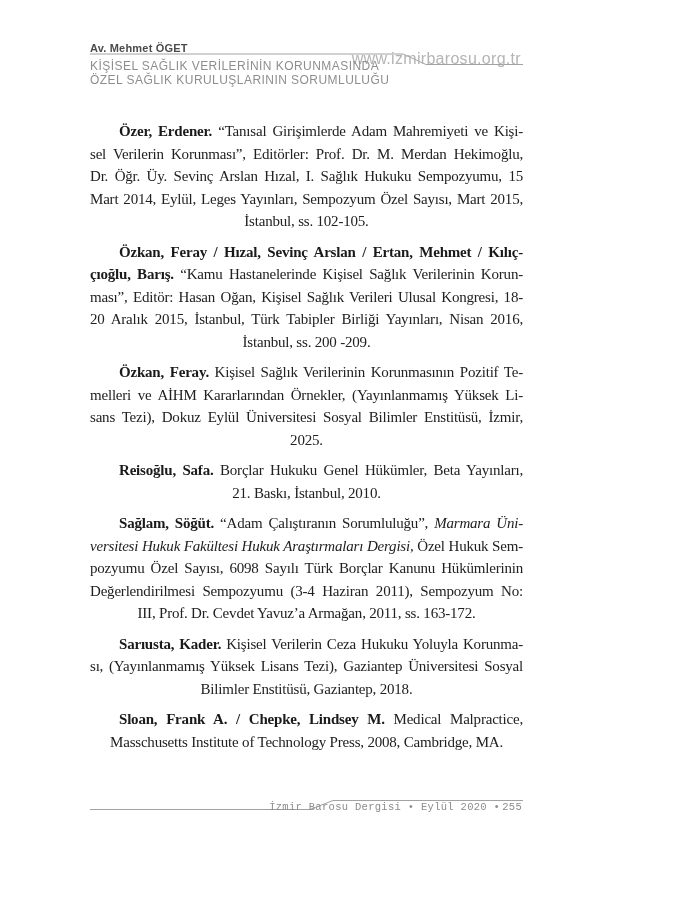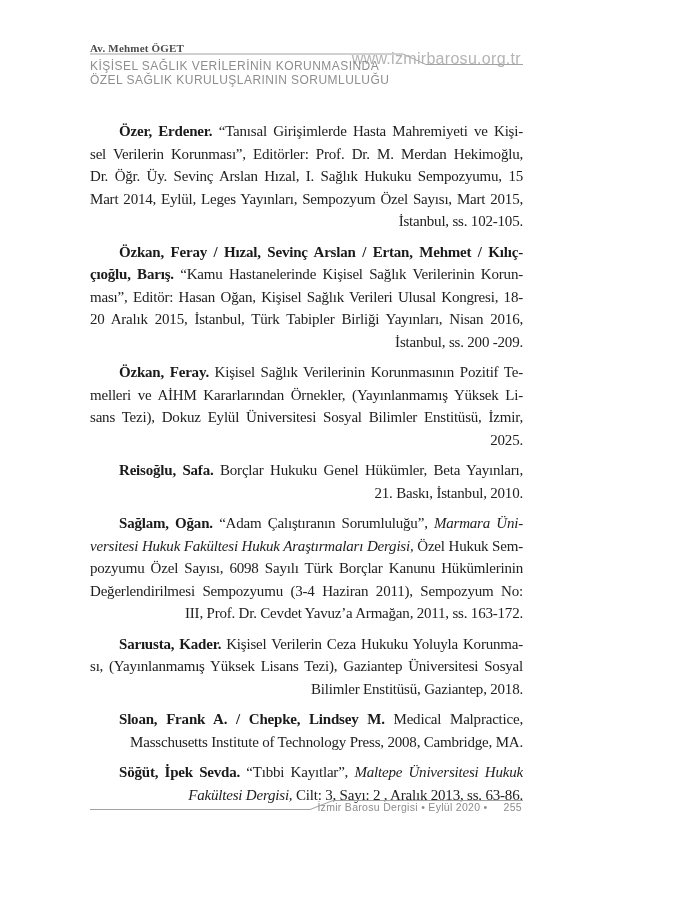--- a/index.html
+++ b/index.html
@@ -3,21 +3,21 @@
 <meta charset="utf-8">
 <style>
   html,body { margin:0; padding:0; background:#ffffff; }
   .sheet {
     position:relative; width:700px; height:917px; background:#ffffff;
     font-family:"Liberation Serif","DejaVu Serif",serif; overflow:hidden;
   }
   
   .hdr-author {
     position:absolute; left:90px; top:42px;
-    font-family:Liberation Serif, serif;
+    font-family:Liberation Sans, sans-serif;
     font-size:11px; font-weight:bold; color:#4b4b4b; letter-spacing:.2px;
   }
   .hdr-rule { position:absolute; left:90px; top:53px; width:433px; height:13px; }
   .hdr-site {
     position:absolute; top:50px; right:179px;
     font-family:"Liberation Sans","DejaVu Sans",sans-serif;
     font-size:16px; color:#b4b4b4; letter-spacing:.3px;
   }
   .hdr-title {
     position:absolute; left:90px; top:60px;
@@ -29,30 +29,30 @@
     position:absolute; left:90px; top:120px; width:433px;
     font-size:15px; color:#212121; letter-spacing:-.2px;
   }
   .entry { margin:0 0 8px 0; }
   .line {
     height:22.5px; line-height:22.5px; overflow:hidden;
     text-align:justify;
   }
   .line::after { content:""; display:inline-block; width:100%; height:0; }
   .line.first { text-indent:29px; }
-  .line.last { text-align:right; }
+  .line.last { text-align:center; }
   .line.last::after { content:none; }
   .b { font-weight:bold; color:#1a1a1a; }
   .i { font-style:italic; }
   
   .ftr-rule { position:absolute; left:90px; top:799px; width:433px; height:13px; }
   .ftr-text {
     position:absolute; top:801px; right:178px;
-    display:flex; align-items:baseline; gap:16px;
-    font-family:Liberation Sans, sans-serif;
+    display:flex; align-items:baseline; gap:2px;
+    font-family:Liberation Mono, monospace;
     font-size:10.5px; color:#8c8c8c; letter-spacing:.3px;margin-left:25px;
   }
   svg polyline { fill:none; stroke:#a2a2a2; stroke-width:1; }
 </style>
 </head>
 <body>
 
 <div class="sheet">
 
   <div class="hdr-author">Av. Mehmet ÖGET</div>
@@ -63,21 +63,21 @@
 
   <div class="hdr-site">www.izmirbarosu.org.tr</div>
 
   <div class="hdr-title">
     <div>KİŞİSEL SAĞLIK VERİLERİNİN KORUNMASINDA</div>
     <div>ÖZEL SAĞLIK KURULUŞLARININ SORUMLULUĞU</div>
   </div>
 
   <div class="bib">
       <div class="entry">
-        <div class="line first"><span class="b">Özer, Erdener.</span><span> “Tanısal Girişimlerde Hasta Mahremiyeti ve Kişi-</span></div>
+        <div class="line first"><span class="b">Özer, Erdener.</span><span> “Tanısal Girişimlerde Adam Mahremiyeti ve Kişi-</span></div>
         <div class="line"><span>sel Verilerin Korunması”, Editörler: Prof. Dr. M. Merdan Hekimoğlu,</span></div>
         <div class="line"><span>Dr. Öğr. Üy. Sevinç Arslan Hızal, I. Sağlık Hukuku Sempozyumu, 15</span></div>
         <div class="line"><span>Mart 2014, Eylül, Leges Yayınları, Sempozyum Özel Sayısı, Mart 2015,</span></div>
         <div class="line last"><span>İstanbul, ss. 102-105.</span></div>
       </div>
       <div class="entry">
         <div class="line first"><span class="b">Özkan, Feray / Hızal, Sevinç Arslan / Ertan, Mehmet / Kılıç-</span></div>
         <div class="line"><span class="b">çıoğlu, Barış.</span><span> “Kamu Hastanelerinde Kişisel Sağlık Verilerinin Korun-</span></div>
         <div class="line"><span>ması”, Editör: Hasan Oğan, Kişisel Sağlık Verileri Ulusal Kongresi, 18-</span></div>
         <div class="line"><span>20 Aralık 2015, İstanbul, Türk Tabipler Birliği Yayınları, Nisan 2016,</span></div>
@@ -87,38 +87,34 @@
         <div class="line first"><span class="b">Özkan, Feray.</span><span> Kişisel Sağlık Verilerinin Korunmasının Pozitif Te-</span></div>
         <div class="line"><span>melleri ve AİHM Kararlarından Örnekler, (Yayınlanmamış Yüksek Li-</span></div>
         <div class="line"><span>sans Tezi), Dokuz Eylül Üniversitesi Sosyal Bilimler Enstitüsü, İzmir,</span></div>
         <div class="line last"><span>2025.</span></div>
       </div>
       <div class="entry">
         <div class="line first"><span class="b">Reisoğlu, Safa.</span><span> Borçlar Hukuku Genel Hükümler, Beta Yayınları,</span></div>
         <div class="line last"><span>21. Baskı, İstanbul, 2010.</span></div>
       </div>
       <div class="entry">
-        <div class="line first"><span class="b">Sağlam, Oğan.</span><span> “Adam Çalıştıranın Sorumluluğu”, </span><span class="i">Marmara Üni-</span></div>
+        <div class="line first"><span class="b">Sağlam, Söğüt.</span><span> “Adam Çalıştıranın Sorumluluğu”, </span><span class="i">Marmara Üni-</span></div>
         <div class="line"><span class="i">versitesi Hukuk Fakültesi Hukuk Araştırmaları Dergisi,</span><span> Özel Hukuk Sem-</span></div>
         <div class="line"><span>pozyumu Özel Sayısı, 6098 Sayılı Türk Borçlar Kanunu Hükümlerinin</span></div>
         <div class="line"><span>Değerlendirilmesi Sempozyumu (3-4 Haziran 2011), Sempozyum No:</span></div>
         <div class="line last"><span>III, Prof. Dr. Cevdet Yavuz’a Armağan, 2011, ss. 163-172.</span></div>
       </div>
       <div class="entry">
         <div class="line first"><span class="b">Sarıusta, Kader.</span><span> Kişisel Verilerin Ceza Hukuku Yoluyla Korunma-</span></div>
         <div class="line"><span>sı, (Yayınlanmamış Yüksek Lisans Tezi), Gaziantep Üniversitesi Sosyal</span></div>
         <div class="line last"><span>Bilimler Enstitüsü, Gaziantep, 2018.</span></div>
       </div>
       <div class="entry">
         <div class="line first"><span class="b">Sloan, Frank A. / Chepke, Lindsey M.</span><span> Medical Malpractice,</span></div>
         <div class="line last"><span>Masschusetts Institute of Technology Press, 2008, Cambridge, MA.</span></div>
-      </div>
-      <div class="entry">
-        <div class="line first"><span class="b">Söğüt, İpek Sevda.</span><span> “Tıbbi Kayıtlar”, </span><span class="i">Maltepe Üniversitesi Hukuk</span></div>
-        <div class="line last"><span class="i">Fakültesi Dergisi,</span><span> Cilt: 3, Sayı: 2 , Aralık 2013, ss. 63-86.</span></div>
       </div>
     </div>
 
   <svg class="ftr-rule" viewBox="0 0 433 13" xmlns="http://www.w3.org/2000/svg">
     <polyline points="0,10.5 220,10.5 243,1.5 433,1.5"></polyline>
   </svg>
 
   <div class="ftr-text">
     <span>İzmir Barosu Dergisi • Eylül 2020 •</span>
     <span>255</span>

